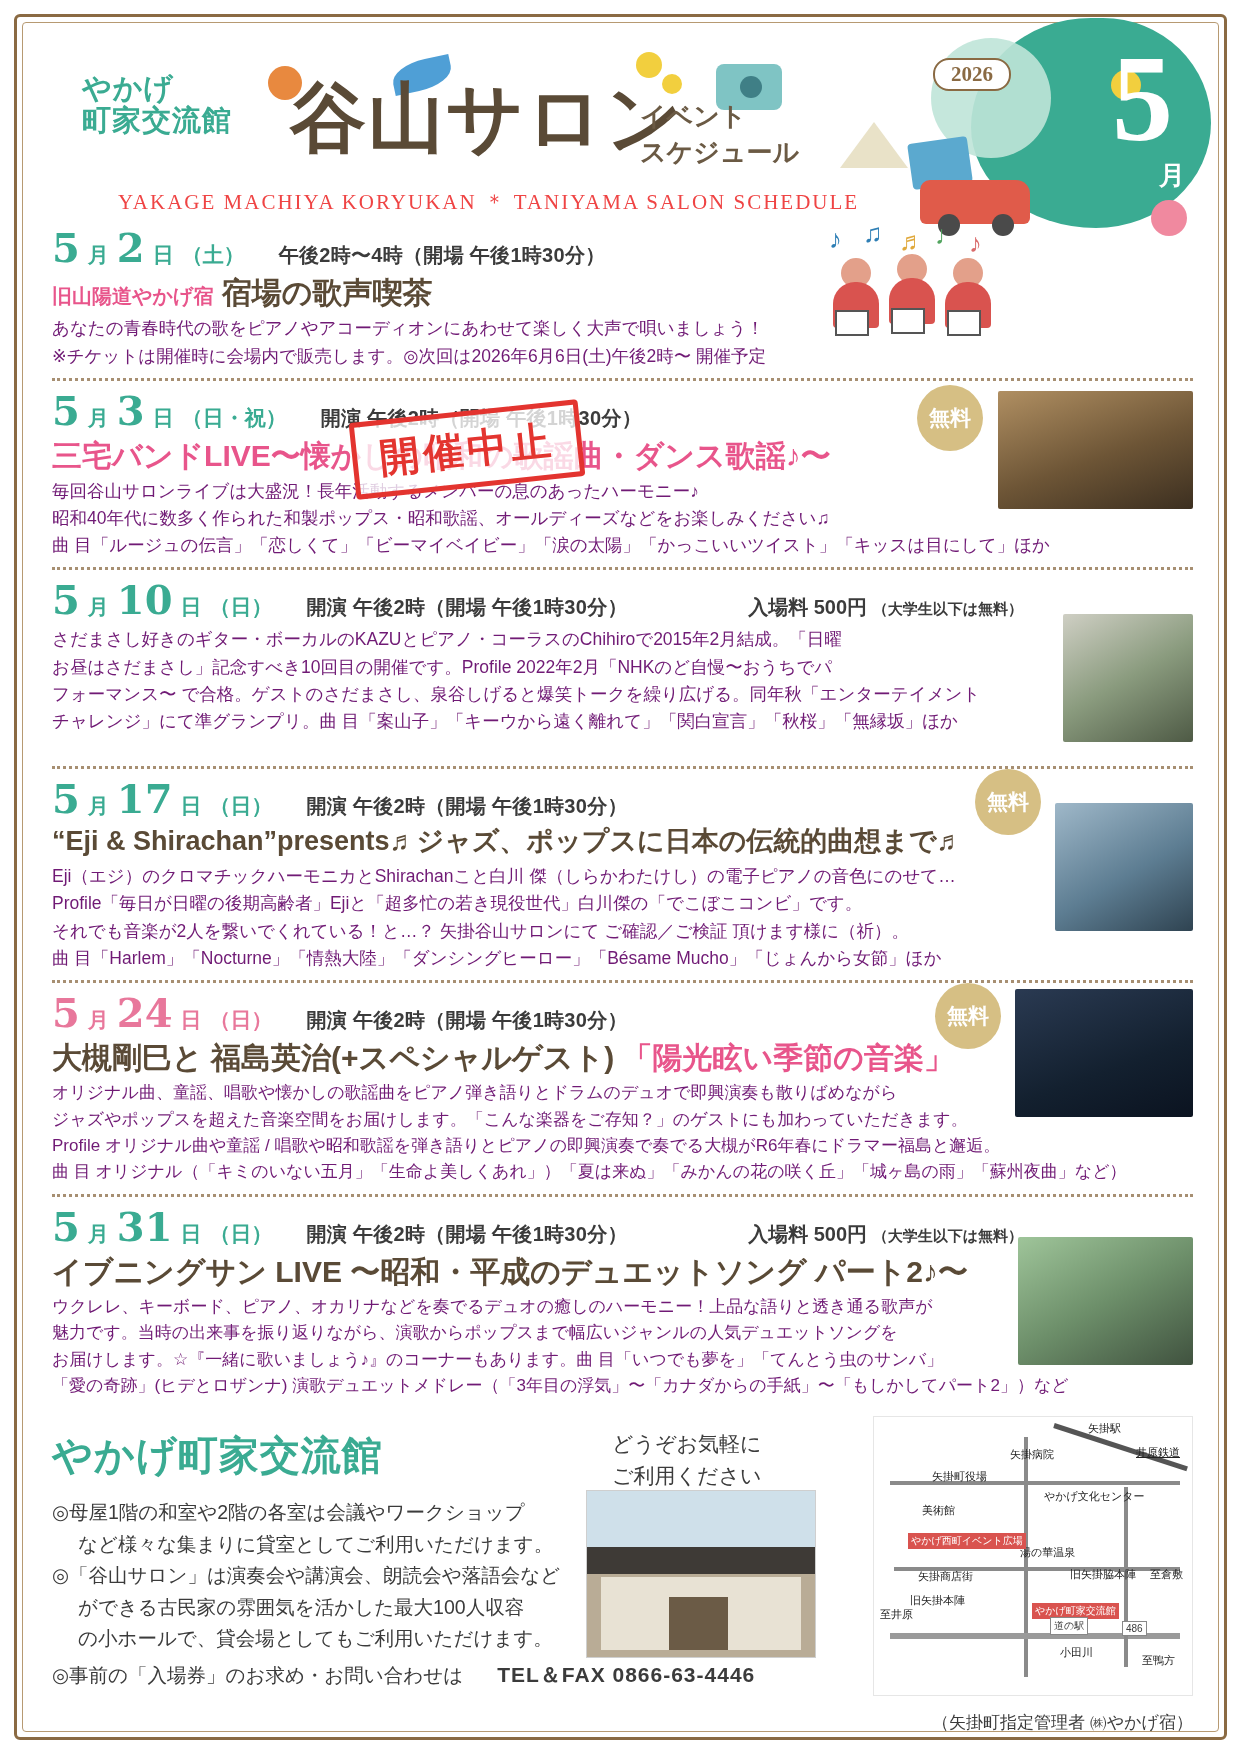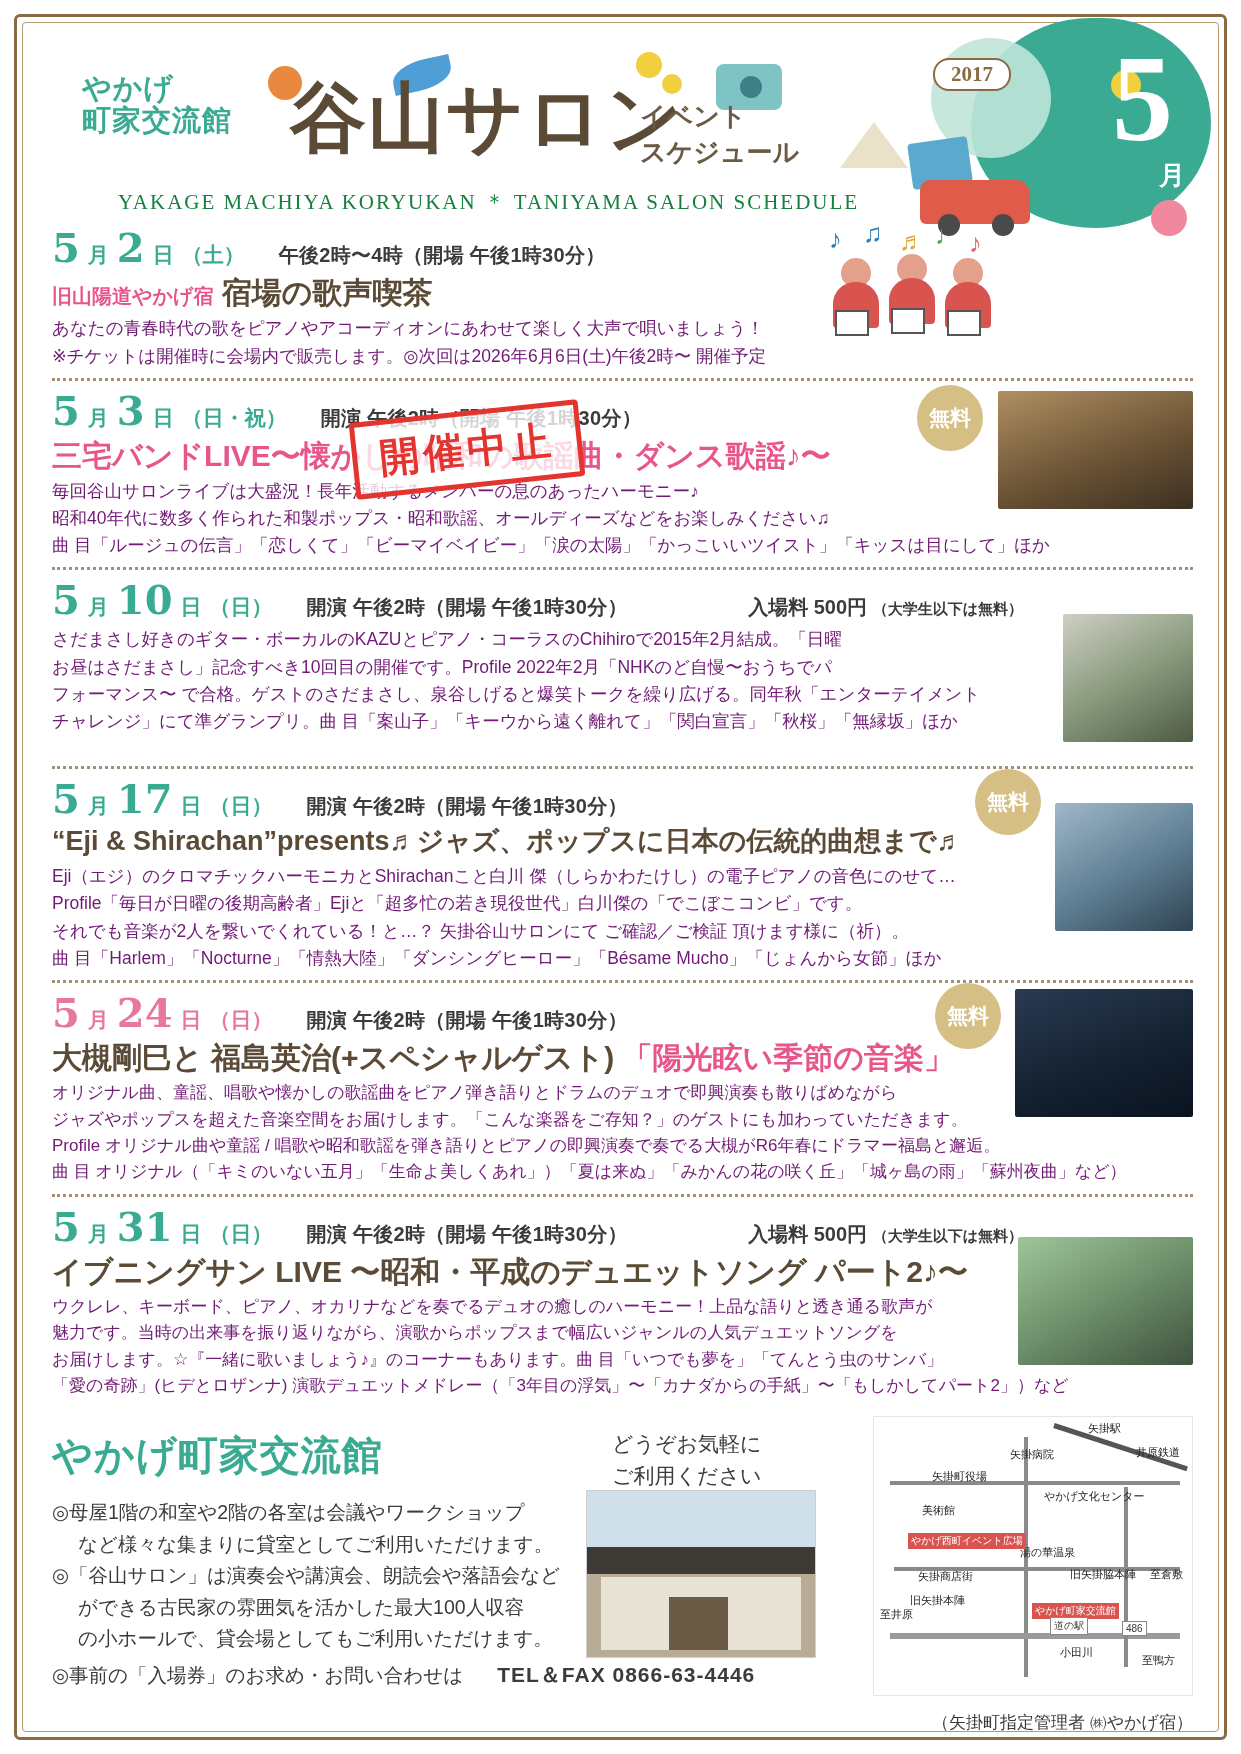--- a/index.html
+++ b/index.html
@@ -65,21 +65,21 @@
     font-family:"DejaVu Serif", serif;
     font-size:76px; font-weight:bold; color:#5a4a36; letter-spacing:2px;
   }
   .event-sched {
     position:absolute; left:600px; top:68px;
     font-size:26px; color:#6b5a44; line-height:1.4; font-weight:bold;
   }
   .romaji {
     position:absolute; left:78px; top:158px;
     font-family:"Liberation Serif", serif;
-    font-size:21px; letter-spacing:2.0px; color:#15803d;
+    font-size:21px; letter-spacing:2.0px; color:#ef4444;
   }
   .hdr-deco { position:absolute; border-radius:50%; }
   .d-orange { left:228px; top:36px; width:34px; height:34px; background:#e8893f; }
   .d-bird {
     left:352px; top:30px; width:60px; height:30px; background:#4f9fd6;
     border-radius:60% 0 60% 0; transform:rotate(-12deg);
   }
   .d-flowerY { left:596px; top:22px; width:26px; height:26px; background:#f2cf3e; }
   .d-flowerY2 { left:622px; top:44px; width:20px; height:20px; background:#f2cf3e; }
   .d-camera { left:676px; top:34px; width:66px; height:46px; background:#7fc4c4; border-radius:8px; }
@@ -209,21 +209,21 @@
     <div class="hdr-deco d-camera"></div>
     <div class="hdr-deco d-camlens"></div>
     <div class="hdr-deco d-tent"></div>
     <div class="hdr-deco d-chair"></div>
     <div class="hdr-deco d-car"></div>
     <div class="hdr-deco d-carw1"></div>
     <div class="hdr-deco d-carw2"></div>
     <div class="hdr-deco d-pinkflower"></div>
     <div class="hdr-deco d-yellowflower"></div>
 
-    <div class="year-badge">2017</div>
+    <div class="year-badge">2026</div>
     <div class="month-num">5</div>
     <div class="month-kanji">月</div>
 
     <div class="logo-box">
       <div>やかげ</div>
       <div class="l2">町家交流館</div>
     </div>
     <div class="salon-title">谷山サロン</div>
     <div class="event-sched">
       <div>イベント</div>
@@ -409,21 +409,21 @@
 
     <div class="map">
       <div class="rail" style="left:180px; top:6px; width:140px; height:5px; transform:rotate(18deg); transform-origin:left;"></div>
       <div class="road" style="left:16px; top:64px; width:290px; height:4px;"></div>
       <div class="road" style="left:150px; top:20px; width:4px; height:240px;"></div>
       <div class="road" style="left:20px; top:150px; width:286px; height:4px;"></div>
       <div class="road" style="left:16px; top:216px; width:290px; height:6px; background:#9a9a9a;"></div>
       <div class="road" style="left:250px; top:70px; width:4px; height:180px;"></div>
 
       <div class="lbl" style="left:214px; top:4px;">矢掛駅</div>
-      <div class="lbl" style="left:262px; top:28px;">井原鉄道</div>
+      <div class="lbl" style="left:262px; top:28px;text-decoration:underline;">井原鉄道</div>
       <div class="lbl" style="left:136px; top:30px;">矢掛病院</div>
       <div class="lbl" style="left:58px; top:52px;">矢掛町役場</div>
       <div class="lbl" style="left:170px; top:72px;">やかげ文化センター</div>
       <div class="lbl" style="left:48px; top:86px;">美術館</div>
       <div class="lbl" style="left:44px; top:152px;">矢掛商店街</div>
       <div class="lbl" style="left:146px; top:128px;">湯の華温泉</div>
       <div class="lbl" style="left:196px; top:150px;">旧矢掛脇本陣</div>
       <div class="lbl" style="left:36px; top:176px;">旧矢掛本陣</div>
       <div class="lbl" style="left:186px; top:228px;">小田川</div>
       <div class="lbl" style="left:276px; top:150px;">至倉敷</div>

